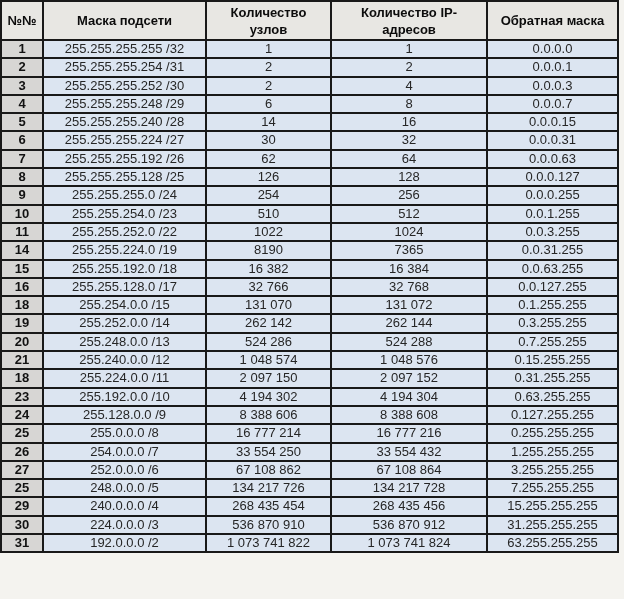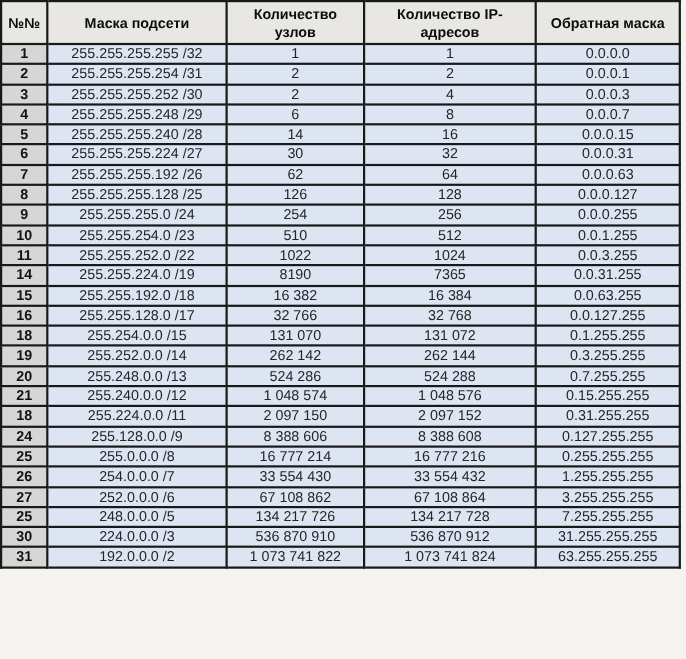--- a/index.html
+++ b/index.html
@@ -226,55 +226,69 @@
         <td>0.15.255.255</td>
       </tr>
       <tr>
         <td class="col-num">18</td>
         <td>255.224.0.0 /11</td>
         <td>2 097 150</td>
         <td>2 097 152</td>
         <td>0.31.255.255</td>
       </tr>
       <tr>
+        <td class="col-num">23</td>
+        <td>255.192.0.0 /10</td>
+        <td>4 194 302</td>
+        <td>4 194 304</td>
+        <td>0.63.255.255</td>
+      </tr>
+      <tr>
         <td class="col-num">24</td>
         <td>255.128.0.0 /9</td>
         <td>8 388 606</td>
         <td>8 388 608</td>
         <td>0.127.255.255</td>
       </tr>
       <tr>
         <td class="col-num">25</td>
         <td>255.0.0.0 /8</td>
         <td>16 777 214</td>
         <td>16 777 216</td>
         <td>0.255.255.255</td>
       </tr>
       <tr>
         <td class="col-num">26</td>
         <td>254.0.0.0 /7</td>
-        <td>33 554 430</td>
+        <td>33 554 250</td>
         <td>33 554 432</td>
         <td>1.255.255.255</td>
       </tr>
       <tr>
         <td class="col-num">27</td>
         <td>252.0.0.0 /6</td>
         <td>67 108 862</td>
         <td>67 108 864</td>
         <td>3.255.255.255</td>
       </tr>
       <tr>
         <td class="col-num">25</td>
         <td>248.0.0.0 /5</td>
         <td>134 217 726</td>
         <td>134 217 728</td>
         <td>7.255.255.255</td>
       </tr>
       <tr>
+        <td class="col-num">29</td>
+        <td>240.0.0.0 /4</td>
+        <td>268 435 454</td>
+        <td>268 435 456</td>
+        <td>15.255.255.255</td>
+      </tr>
+      <tr>
         <td class="col-num">30</td>
         <td>224.0.0.0 /3</td>
         <td>536 870 910</td>
         <td>536 870 912</td>
         <td>31.255.255.255</td>
       </tr>
       <tr>
         <td class="col-num">31</td>
         <td>192.0.0.0 /2</td>
         <td>1 073 741 822</td>

